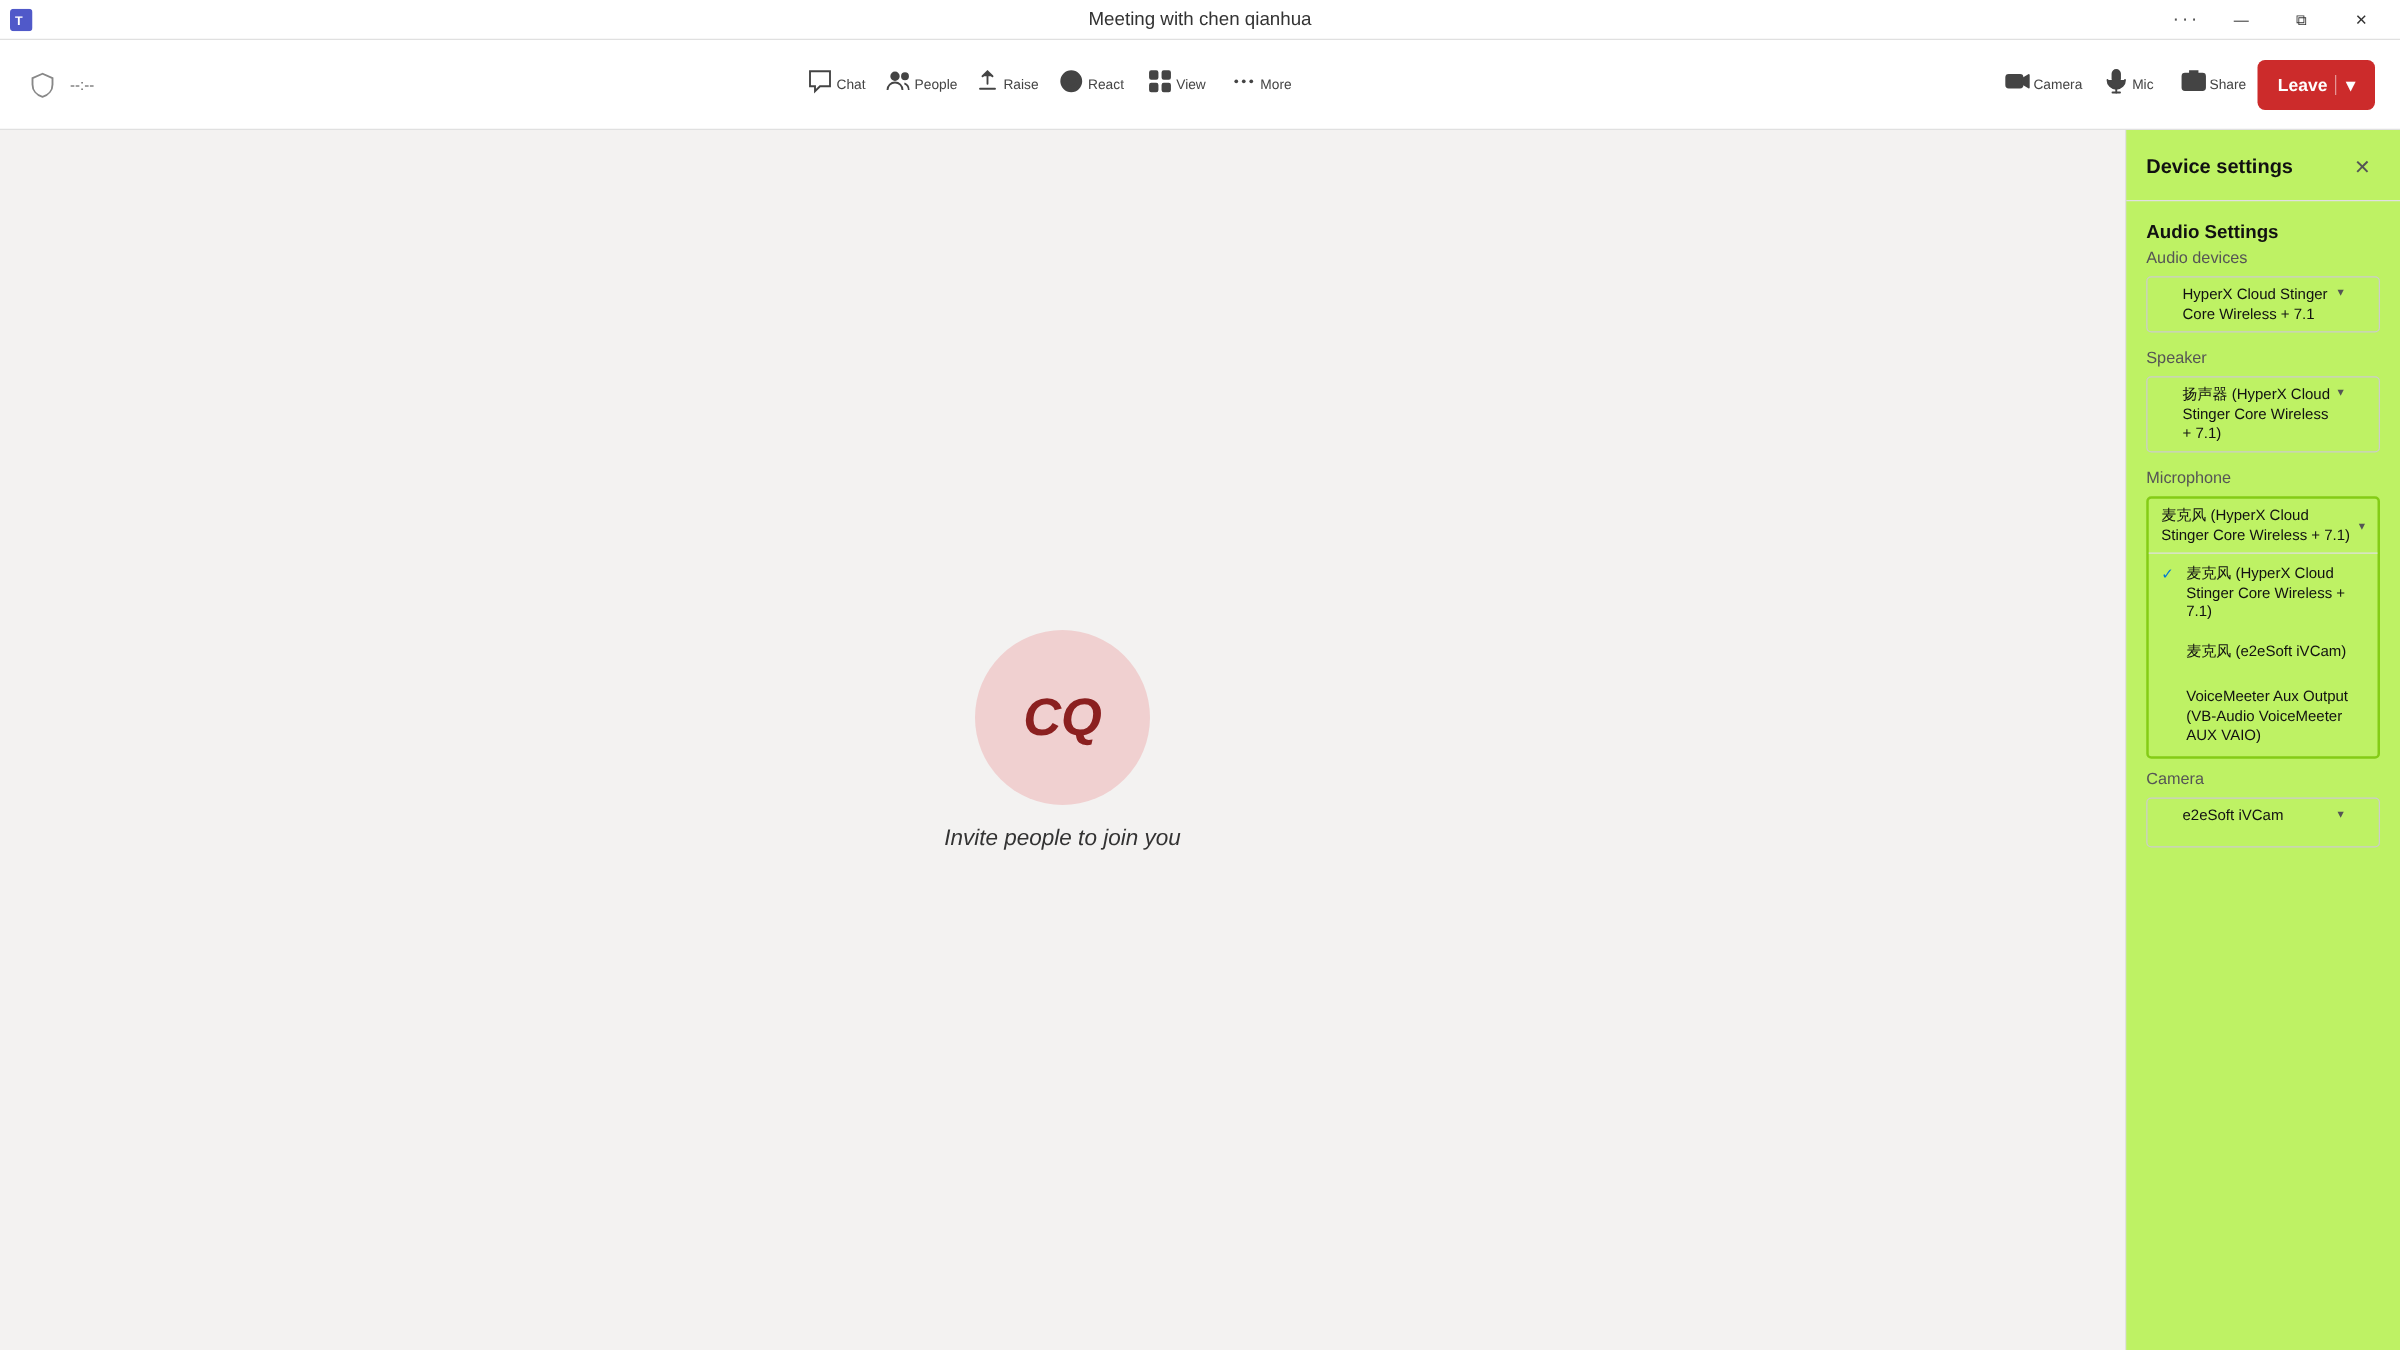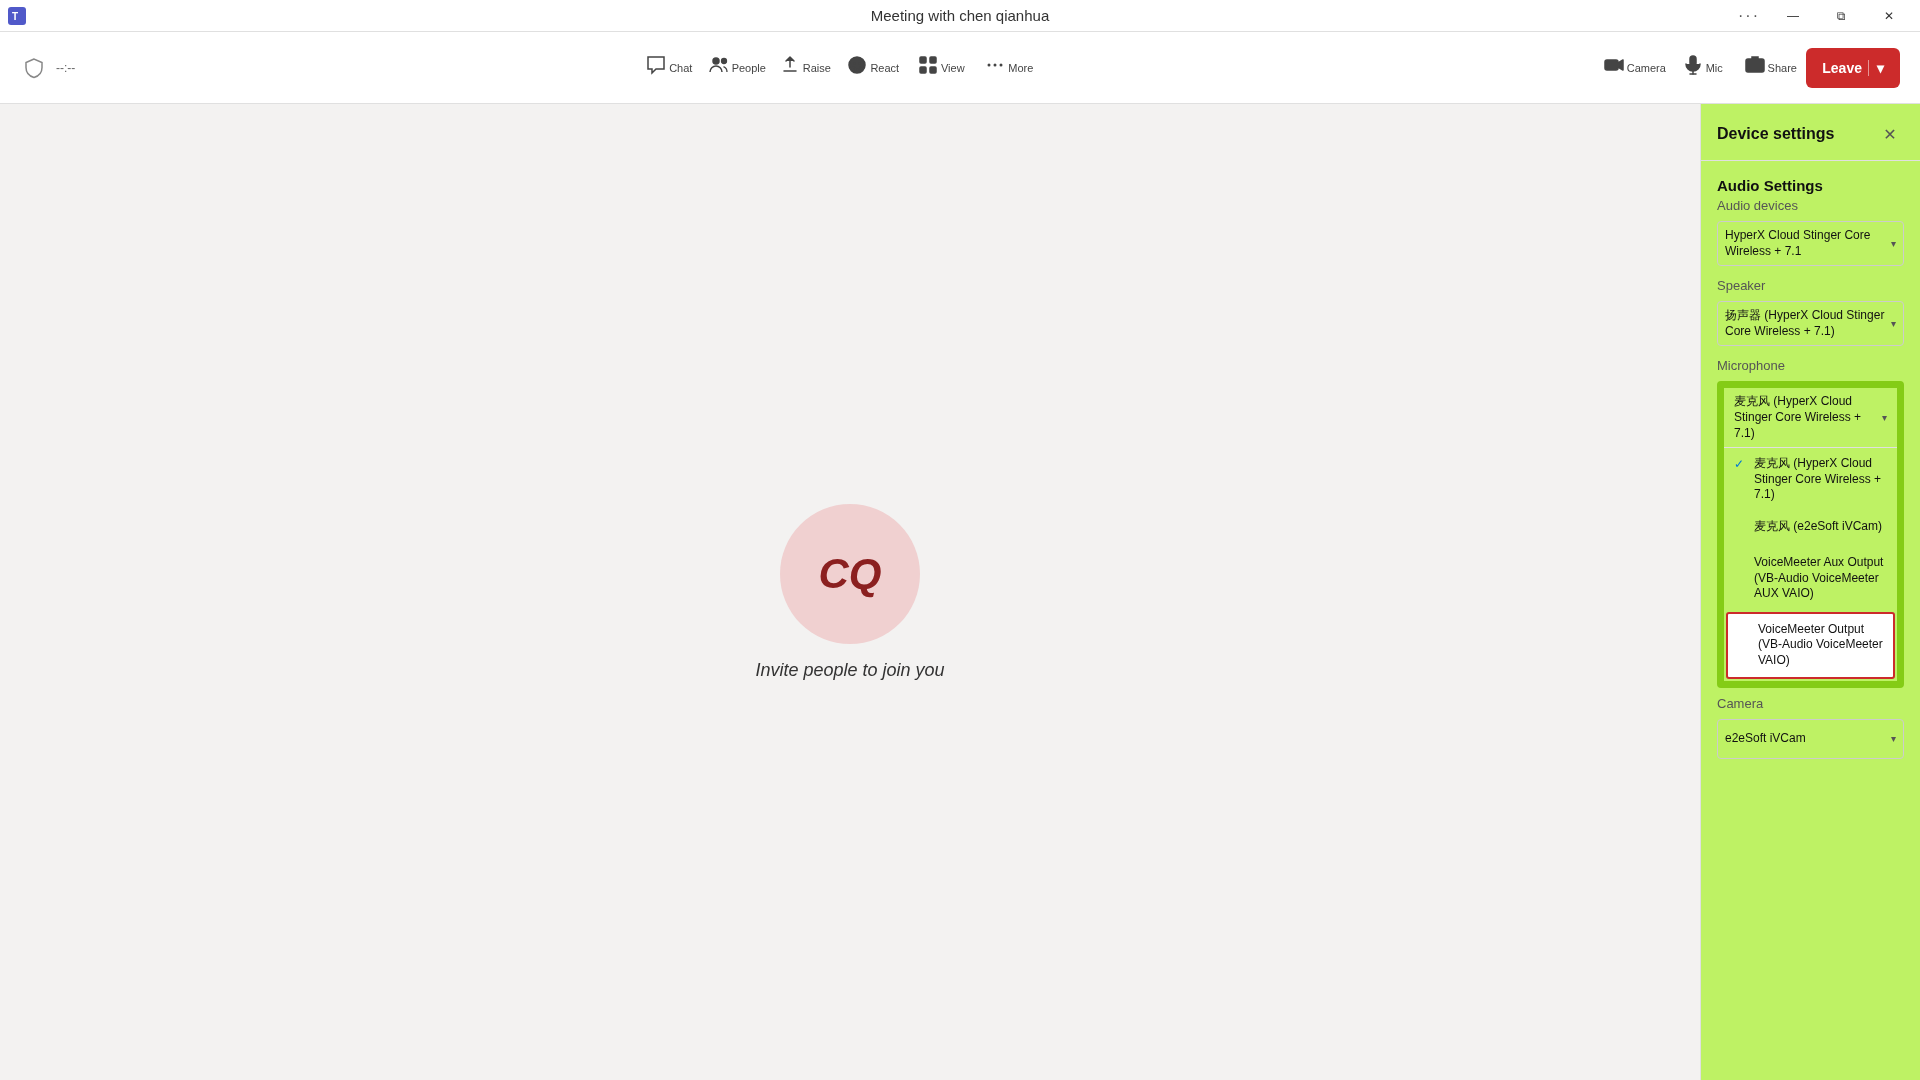--- a/index.html
+++ b/index.html
@@ -96,30 +96,30 @@
       border-bottom: 1px solid #e0e0e0;
     }
     .panel-title { font-size: 16px; font-weight: 600; color: #111; }
     .close-btn { background: none; border: none; cursor: pointer; font-size: 16px; color: #555; width: 28px; height: 28px; display: flex; align-items: center; justify-content: center; border-radius: 4px; }
 
     .panel-body { padding: 12px 16px; overflow-y: auto; flex: 1; }
 
     .section-title { font-size: 13px; color: #555; margin-bottom: 8px; margin-top: 4px; }
 
     .dropdown-field {
-      border: 1px solid #ccc; border-radius: 4px; padding: 6px 7px;
-      display: flex; align-items: center; justify-content: space-between;
+      border: 1px solid #ccc; border-radius: 4px; padding: 6px 28px;
+      display: flex; justify-content: space-between;
       cursor: pointer; font-size: 12px; color: #111; margin-bottom: 12px;
       min-height: 40px;
     }
     .dropdown-text { flex: 1; line-height: 1.3; }
     .chevron-down { font-size: 10px; color: #555; margin-left: 4px; }
 
     .microphone-section {
-      border: 7px solid #84cc16;
+      border: 2px solid #84cc16;
       border-radius: 4px;
       margin-bottom: 8px;
     }
 
     .mic-dropdown-field {
       padding: 6px 10px;
       display: flex; align-items: center; justify-content: space-between;
       cursor: pointer; font-size: 12px; color: #111;
       min-height: 40px;
     }
@@ -334,24 +334,20 @@
           <div class="mic-option">
             <span class="check-mark" style="visibility:hidden">✓</span>
             <span class="option-text">麦克风 (e2eSoft iVCam)</span>
           </div>
 
           <div class="mic-option">
             <span class="check-mark" style="visibility:hidden">✓</span>
             <span class="option-text">VoiceMeeter Aux Output (VB-Audio VoiceMeeter AUX VAIO)</span>
           </div>
 
-          <div class="mic-option highlighted" style="border:2px solid #cc2b2b; margin:2px; border-radius:3px; background:#fff;">
-            <span class="check-mark" style="visibility:hidden">✓</span>
-            <span class="option-text">VoiceMeeter Output (VB-Audio VoiceMeeter VAIO)</span>
-          </div>
         </div>
       </div>
 
       <div class="section-title">Camera</div>
       <div class="dropdown-field">
         <span class="dropdown-text">e2eSoft iVCam</span>
         <span class="chevron-down">▾</span>
       </div>
     </div>
   </div>

